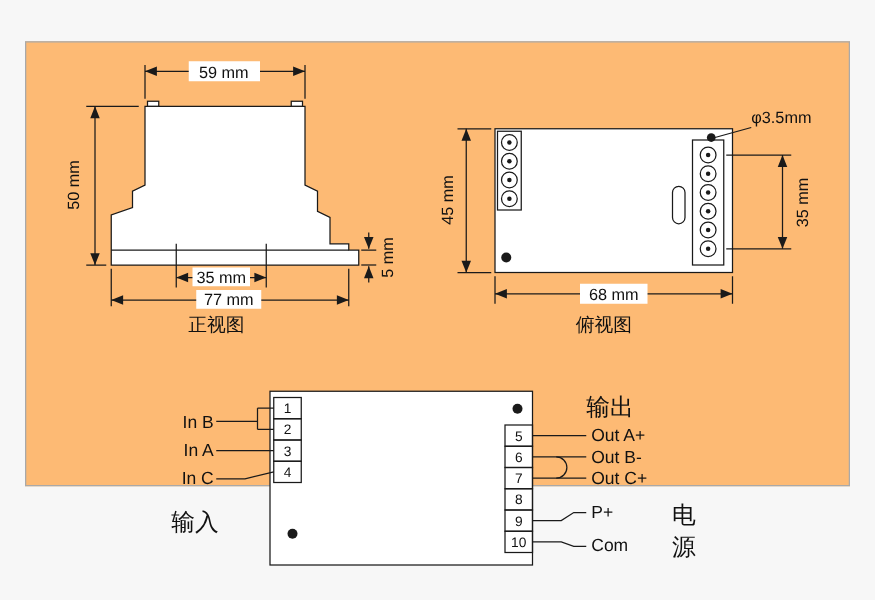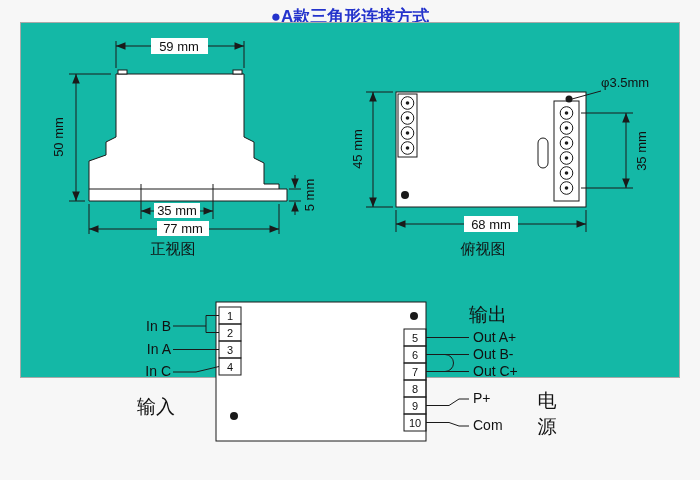--- a/index.html
+++ b/index.html
@@ -1,39 +1,36 @@
 <!DOCTYPE html>
 <html><head>
 <meta charset="utf-8">
 <style>
   html,body{margin:0;padding:0;background:#e9e9e9;}
   .screen{position:relative;width:700px;height:480px;background:#f7f7f7;font-family:"Liberation Sans",sans-serif;overflow:hidden;}
   .title{position:absolute;top:5px;left:0;width:100%;text-align:center;color:#2433cc;font-size:17px;font-weight:700;}
   .title .ttl-inner{text-decoration:underline;}
-  .panel{position:absolute;left:20px;top:22px;width:660px;height:356px;box-sizing:border-box;background:#14b8a6;border:1px solid #a9a9a9;}
+  .panel{position:absolute;left:20px;top:33px;width:660px;height:356px;box-sizing:border-box;background:#fdba74;border:1px solid #a9a9a9;}
   svg{display:block;}
   .d line,.d path,.d rect,.d circle{stroke:#1a1a1a;stroke-width:1;fill:none;}
   .d .fw{fill:#fff;}
   .d .fb{fill:#1a1a1a;stroke:none;}
   .d .bgw{fill:#fff;stroke:none;}
   .d text{fill:#111;stroke:none;font-family:"Liberation Sans",sans-serif;}
   text.dim{font-size:13px;}
   text.cap{font-size:15px;}
   text.pin{font-size:14px;}
   text.big{font-size:19px;}
   text.tno{font-size:11px;}
 </style>
 </head>
 <body>
 
 <div class="screen">
 
-  <div class="title">
-    <span class="ttl-inner"><span>●</span><span>A款三角形连接方式</span></span>
-  </div>
 
   <div class="panel">
     <svg width="658" height="434" viewBox="0 0 658 434">
       <defs>
         <marker id="aS" markerUnits="userSpaceOnUse" markerWidth="12" markerHeight="10" refX="1.5" refY="5" orient="auto">
           <path d="M11 1.2 L1.5 5 L11 8.8 Z" fill="#1a1a1a"></path>
         </marker>
         <marker id="aE" markerUnits="userSpaceOnUse" markerWidth="12" markerHeight="10" refX="10.5" refY="5" orient="auto">
           <path d="M1 1.2 L10.5 5 L1 8.8 Z" fill="#1a1a1a"></path>
         </marker>

